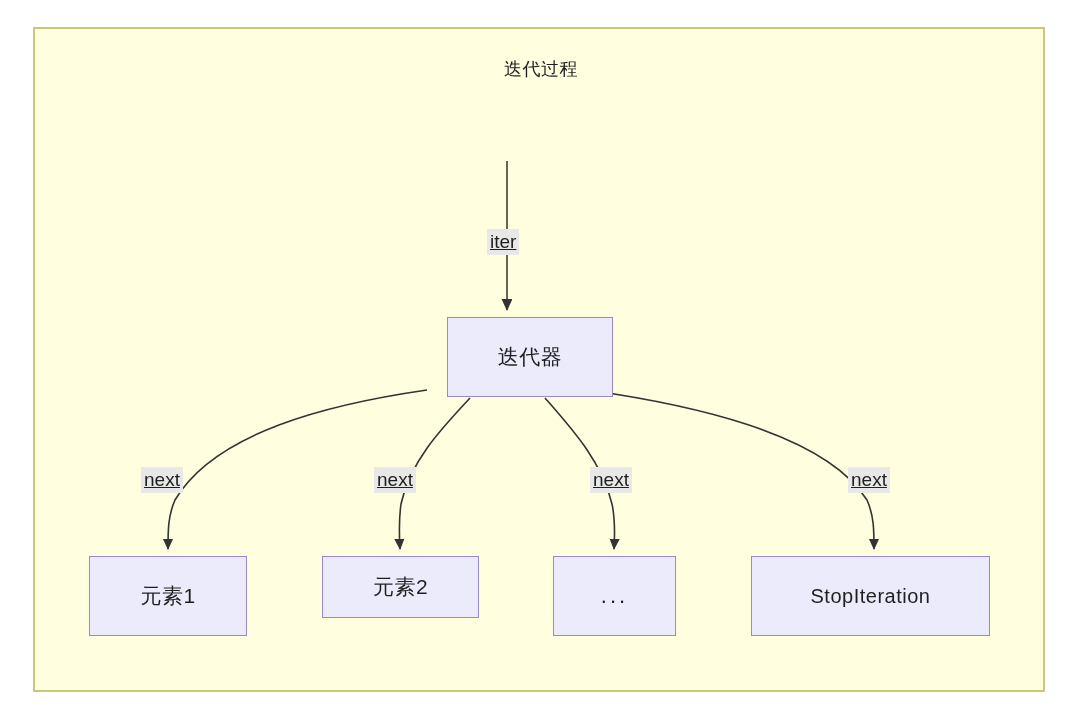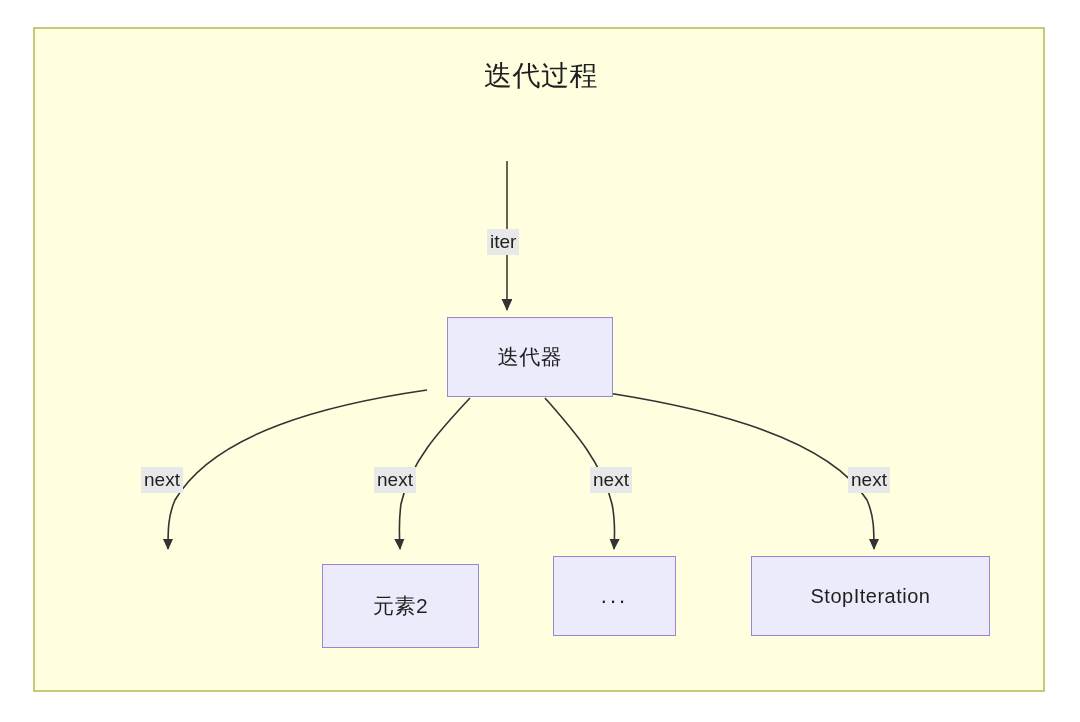--- a/index.html
+++ b/index.html
@@ -29,21 +29,21 @@
     background: #FFFFE0;
     border: 2px solid #C8C87A;
     box-sizing: border-box;
   }
   #frame-title {
     position: absolute;
     left: 0;
     top: 28px;
     width: 1012px;
     text-align: center;
-    font-size: 28px;
+    font-size: 18px;
     color: #1f1f1f;
     letter-spacing: 0.5px;
   }
   
   #edges {
     position: absolute;
     left: 0;
     top: 0;
     width: 1080px;
     height: 722px;
@@ -59,33 +59,34 @@
     align-items: center;
     justify-content: center;
     color: #1f1f1f;
     font-size: 21px;
     letter-spacing: 0.5px;
   }
   .node.latin { font-size: 20px; }
   #node-iterable { left: 399px; top: 82px;  width: 218px; height: 79px; }
   #node-iterator { left: 424px; top: 317px; width: 166px; height: 80px; margin-left: 23px; }
   #node-elem1    { left: 89px;  top: 556px; width: 158px; height: 80px; }
-  #node-elem2    { left: 322px; top: 556px; width: 157px; height: 84px; margin-top: 8px; }
+  #node-elem2    { left: 322px; top: 556px; width: 157px; height: 62px; }
   #node-ellipsis { left: 553px; top: 556px; width: 123px; height: 80px; }
   #node-stopiter { left: 751px; top: 556px; width: 239px; height: 80px; }
   #node-ellipsis .dots { font-size: 22px; letter-spacing: 3px; }
   
   .edge-label {
     position: absolute;
     background: #E8E8E8;
     color: #1f1f1f;
     font-size: 19px;
     padding: 1px 3px;
     line-height: 1.25;
     white-space: nowrap;
+    text-decoration: underline;
   }
   #label-iter  { left: 487px; top: 229px; }
   #label-next1 { left: 141px; top: 467px; }
   #label-next2 { left: 374px; top: 467px; }
   #label-next3 { left: 590px; top: 467px; }
   #label-next4 { left: 848px; top: 467px; }
 </style>
 </head>
 <body>
 
@@ -111,20 +112,23 @@
     <path d="M545,398 C573,430 602,462 612,504 C615,518 615,532 614,549" fill="none" stroke="#333333" stroke-width="1.6" marker-end="url(#arrowhead)"></path>
 
     <path d="M588,390 C686,404 824,432 867,500 C874,516 874,530 874,549" fill="none" stroke="#333333" stroke-width="1.6" marker-end="url(#arrowhead)"></path>
   </svg>
 
 
   <div class="node" id="node-iterator">
     <span>迭代器</span>
   </div>
 
+  <div class="node" id="node-elem1">
+    <span>元素1</span>
+  </div>
 
   <div class="node" id="node-elem2">
     <span>元素2</span>
   </div>
 
   <div class="node" id="node-ellipsis">
     <span class="dots">...</span>
   </div>
 
   <div class="node latin" id="node-stopiter">

